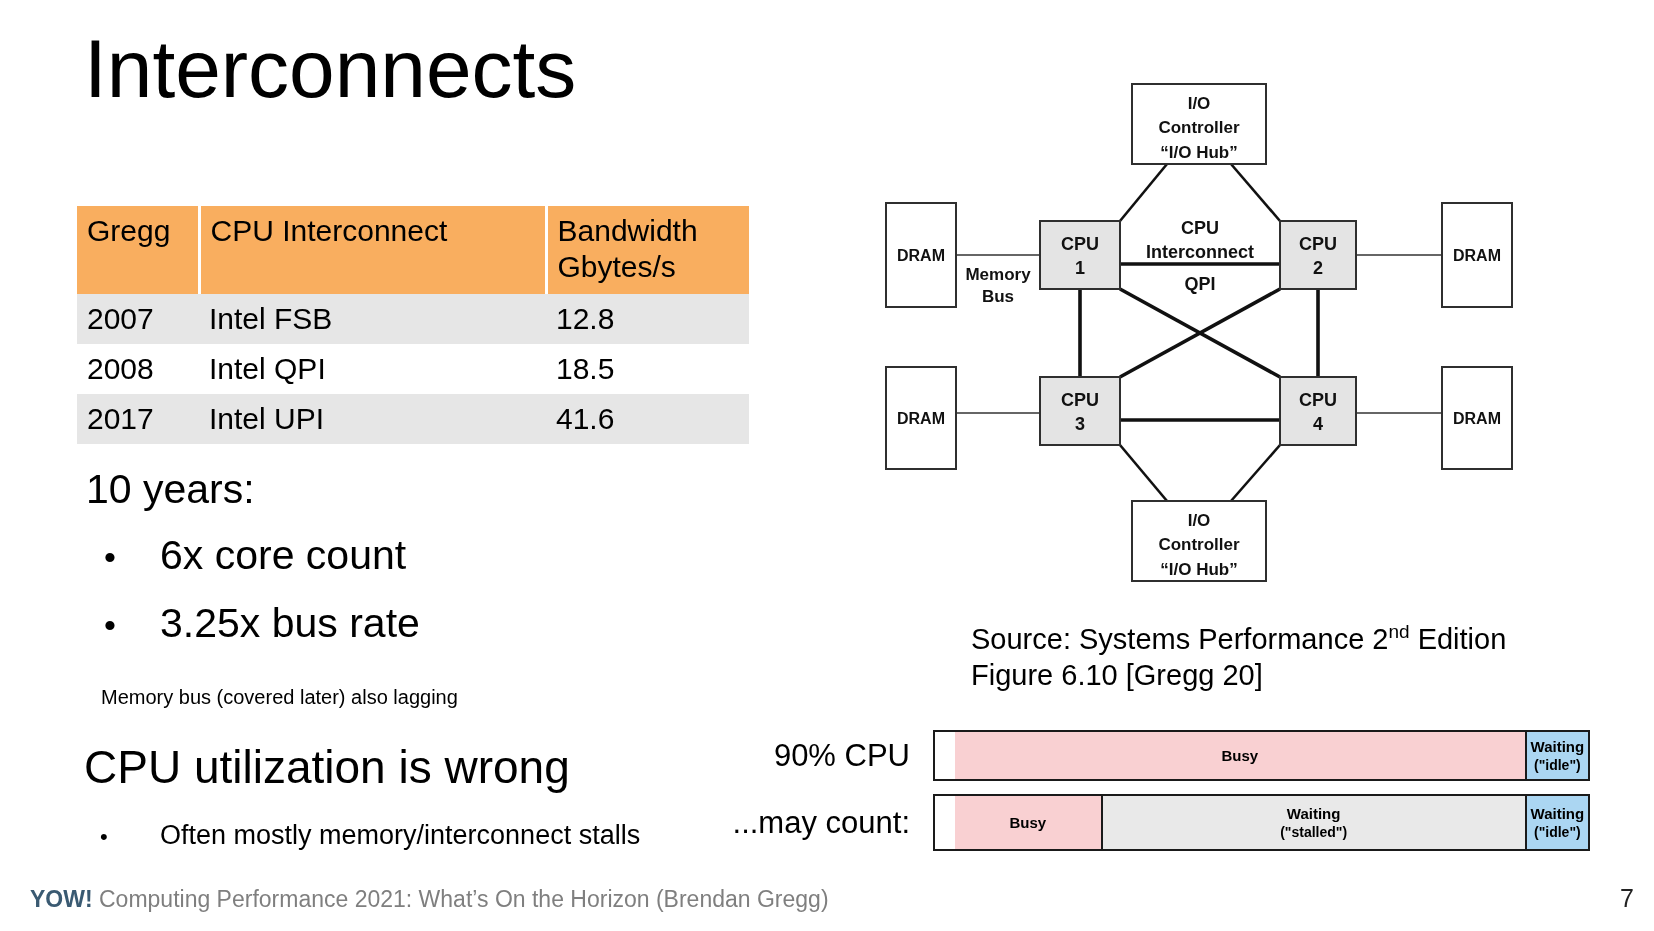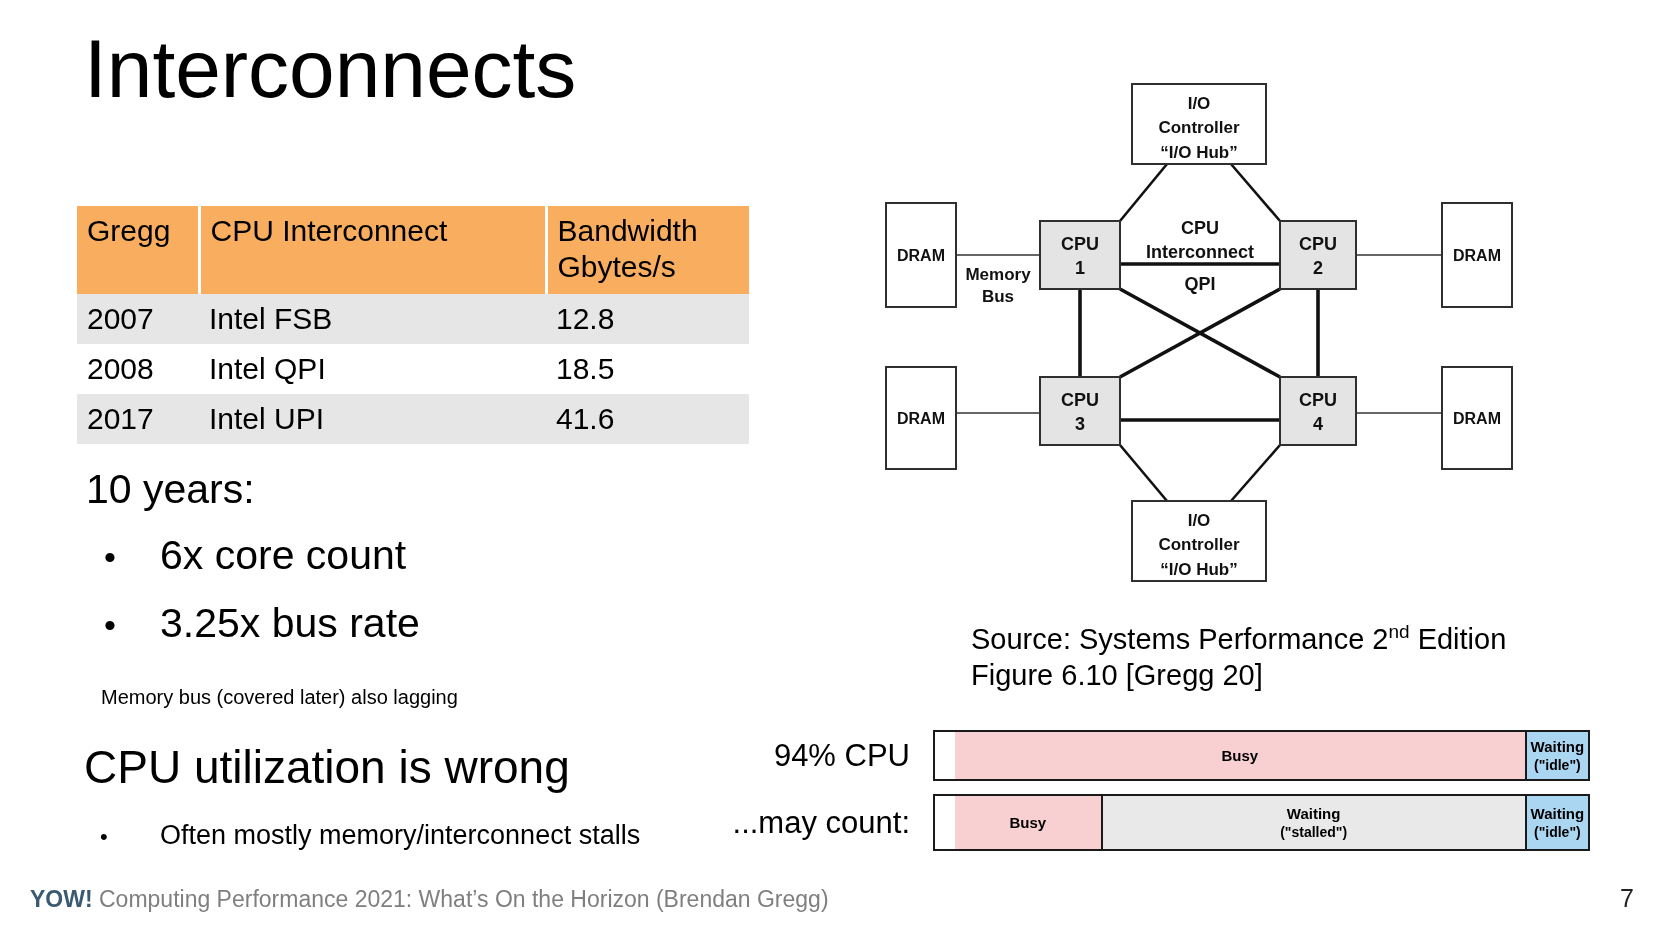--- a/index.html
+++ b/index.html
@@ -201,21 +201,21 @@
       <text class="t18" x="320" y="182">Interconnect</text>
     </g>
     <text class="t18" x="320" y="214">QPI</text>
   </svg>
 
   <div class="source">
     <span>Source: Systems Performance 2</span><sup>nd</sup><span> Edition</span><br>
     <span>Figure 6.10 [Gregg 20]</span>
   </div>
 
-  <div class="bar-label lbl1">94% CPU</div>
+  <div class="bar-label lbl1">90% CPU</div>
   <div class="bar bar1">
     <div class="seg" style="width: 90%; background: rgb(249, 208, 210);">
       <div class="seg-label">Busy</div>
     </div>
     <div class="seg" style="width: 10%; background: rgb(171, 214, 242);">
       <div class="seg-label">Waiting</div>
       <div class="sub">("idle")</div>
     </div>
   </div>
 

